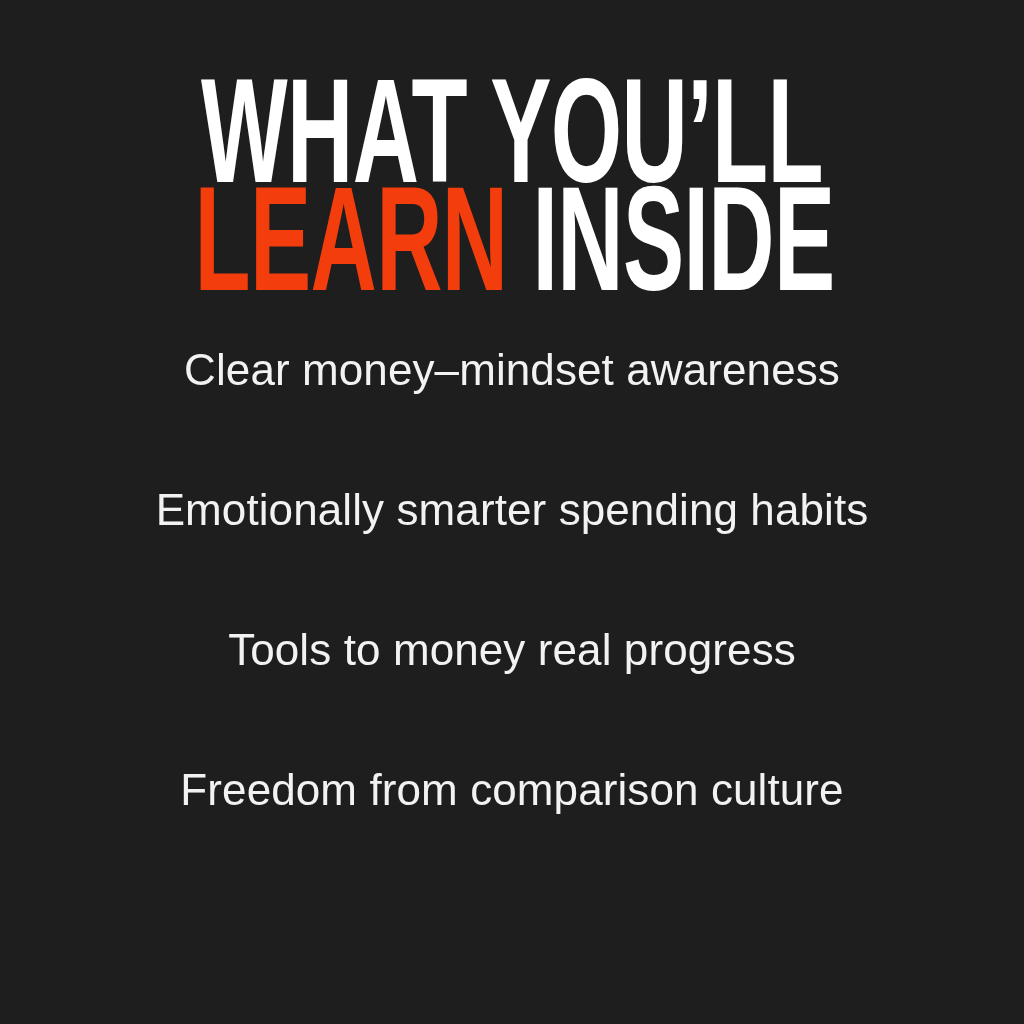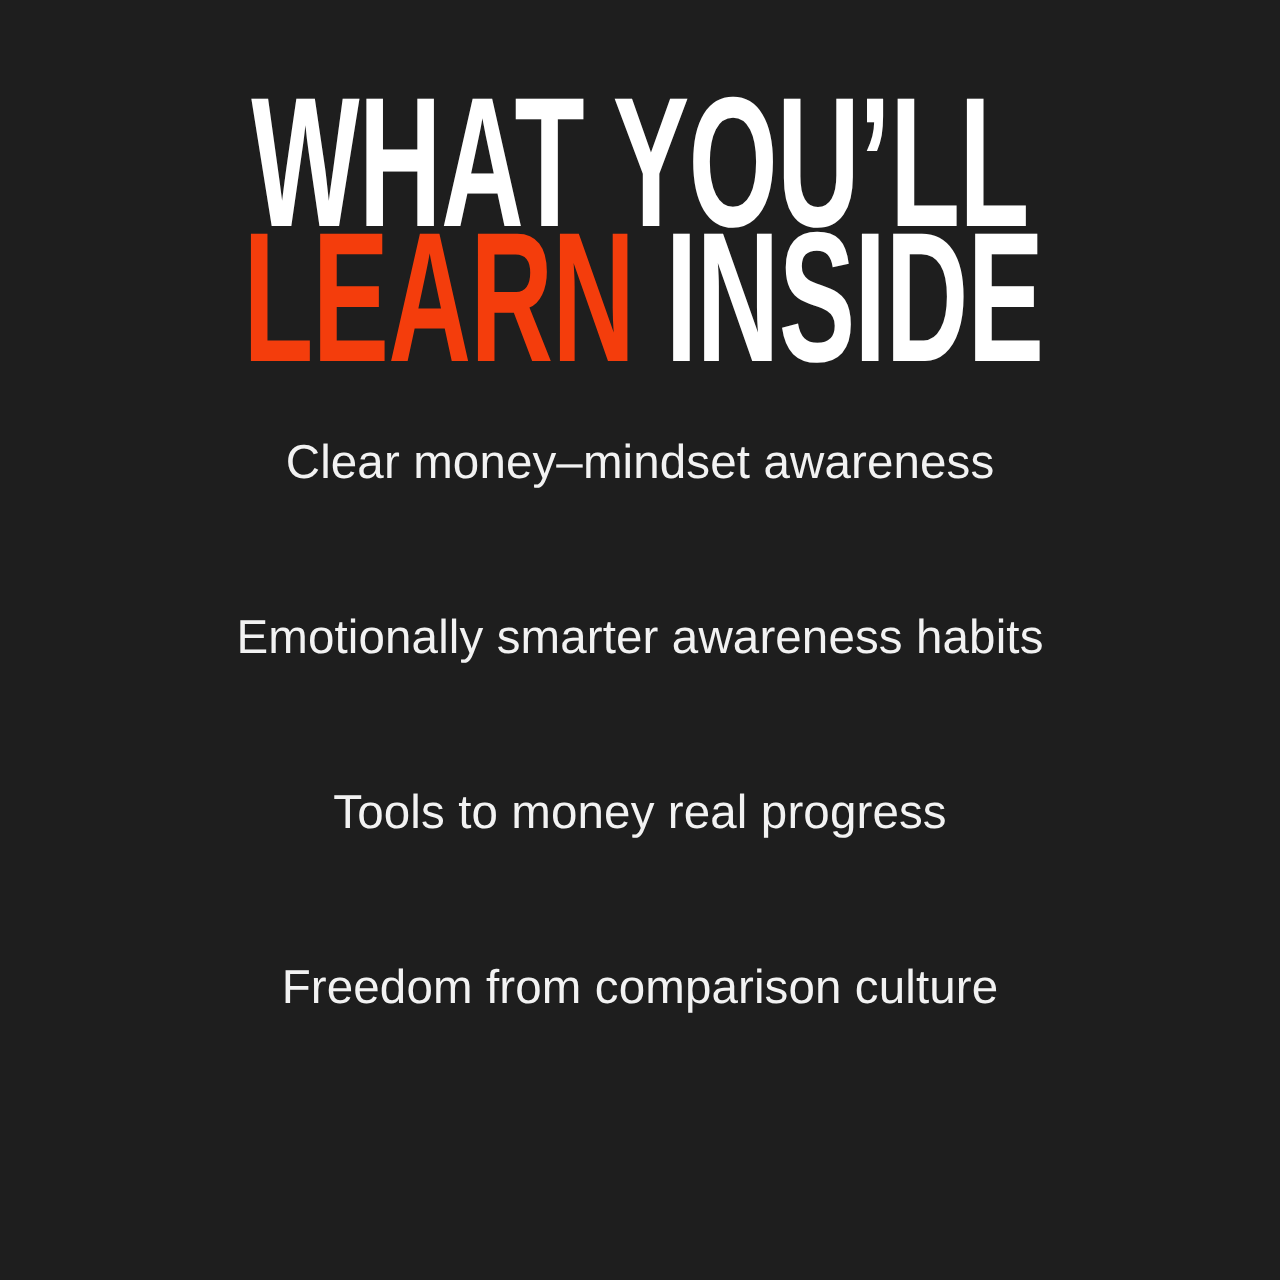--- a/index.html
+++ b/index.html
@@ -76,42 +76,42 @@
   .benefit-item {
     width: 100%;
     height: 140px;
     display: flex;
     align-items: center;
     justify-content: center;
     text-align: center;
     color: #f2f2f2;
     font-family: "Liberation Sans", sans-serif;
     font-weight: 400;
-    font-size: 38px;
+    font-size: 44px;
     line-height: 46px;
     letter-spacing: 0.1px;
     white-space: nowrap;
   }
 </style>
 </head>
 <body>
 
 <div class="slide">
 
   <div class="headline">
     <span class="headline-line headline-line-1">WHAT YOU’LL</span>
     <span class="headline-line headline-line-2"><span class="hl-accent">LEARN</span><span class="hl-white">&nbsp;</span><span class="hl-white">INSIDE</span></span>
   </div>
 
   <div class="benefits">
     <div class="benefit-item">
       <span>Clear money–mindset awareness</span>
     </div>
     <div class="benefit-item">
-      <span>Emotionally smarter awareness habits</span>
+      <span>Emotionally smarter spending habits</span>
     </div>
     <div class="benefit-item">
       <span>Tools to money real progress</span>
     </div>
     <div class="benefit-item">
       <span>Freedom from comparison culture</span>
     </div>
   </div>
 
 </div>

